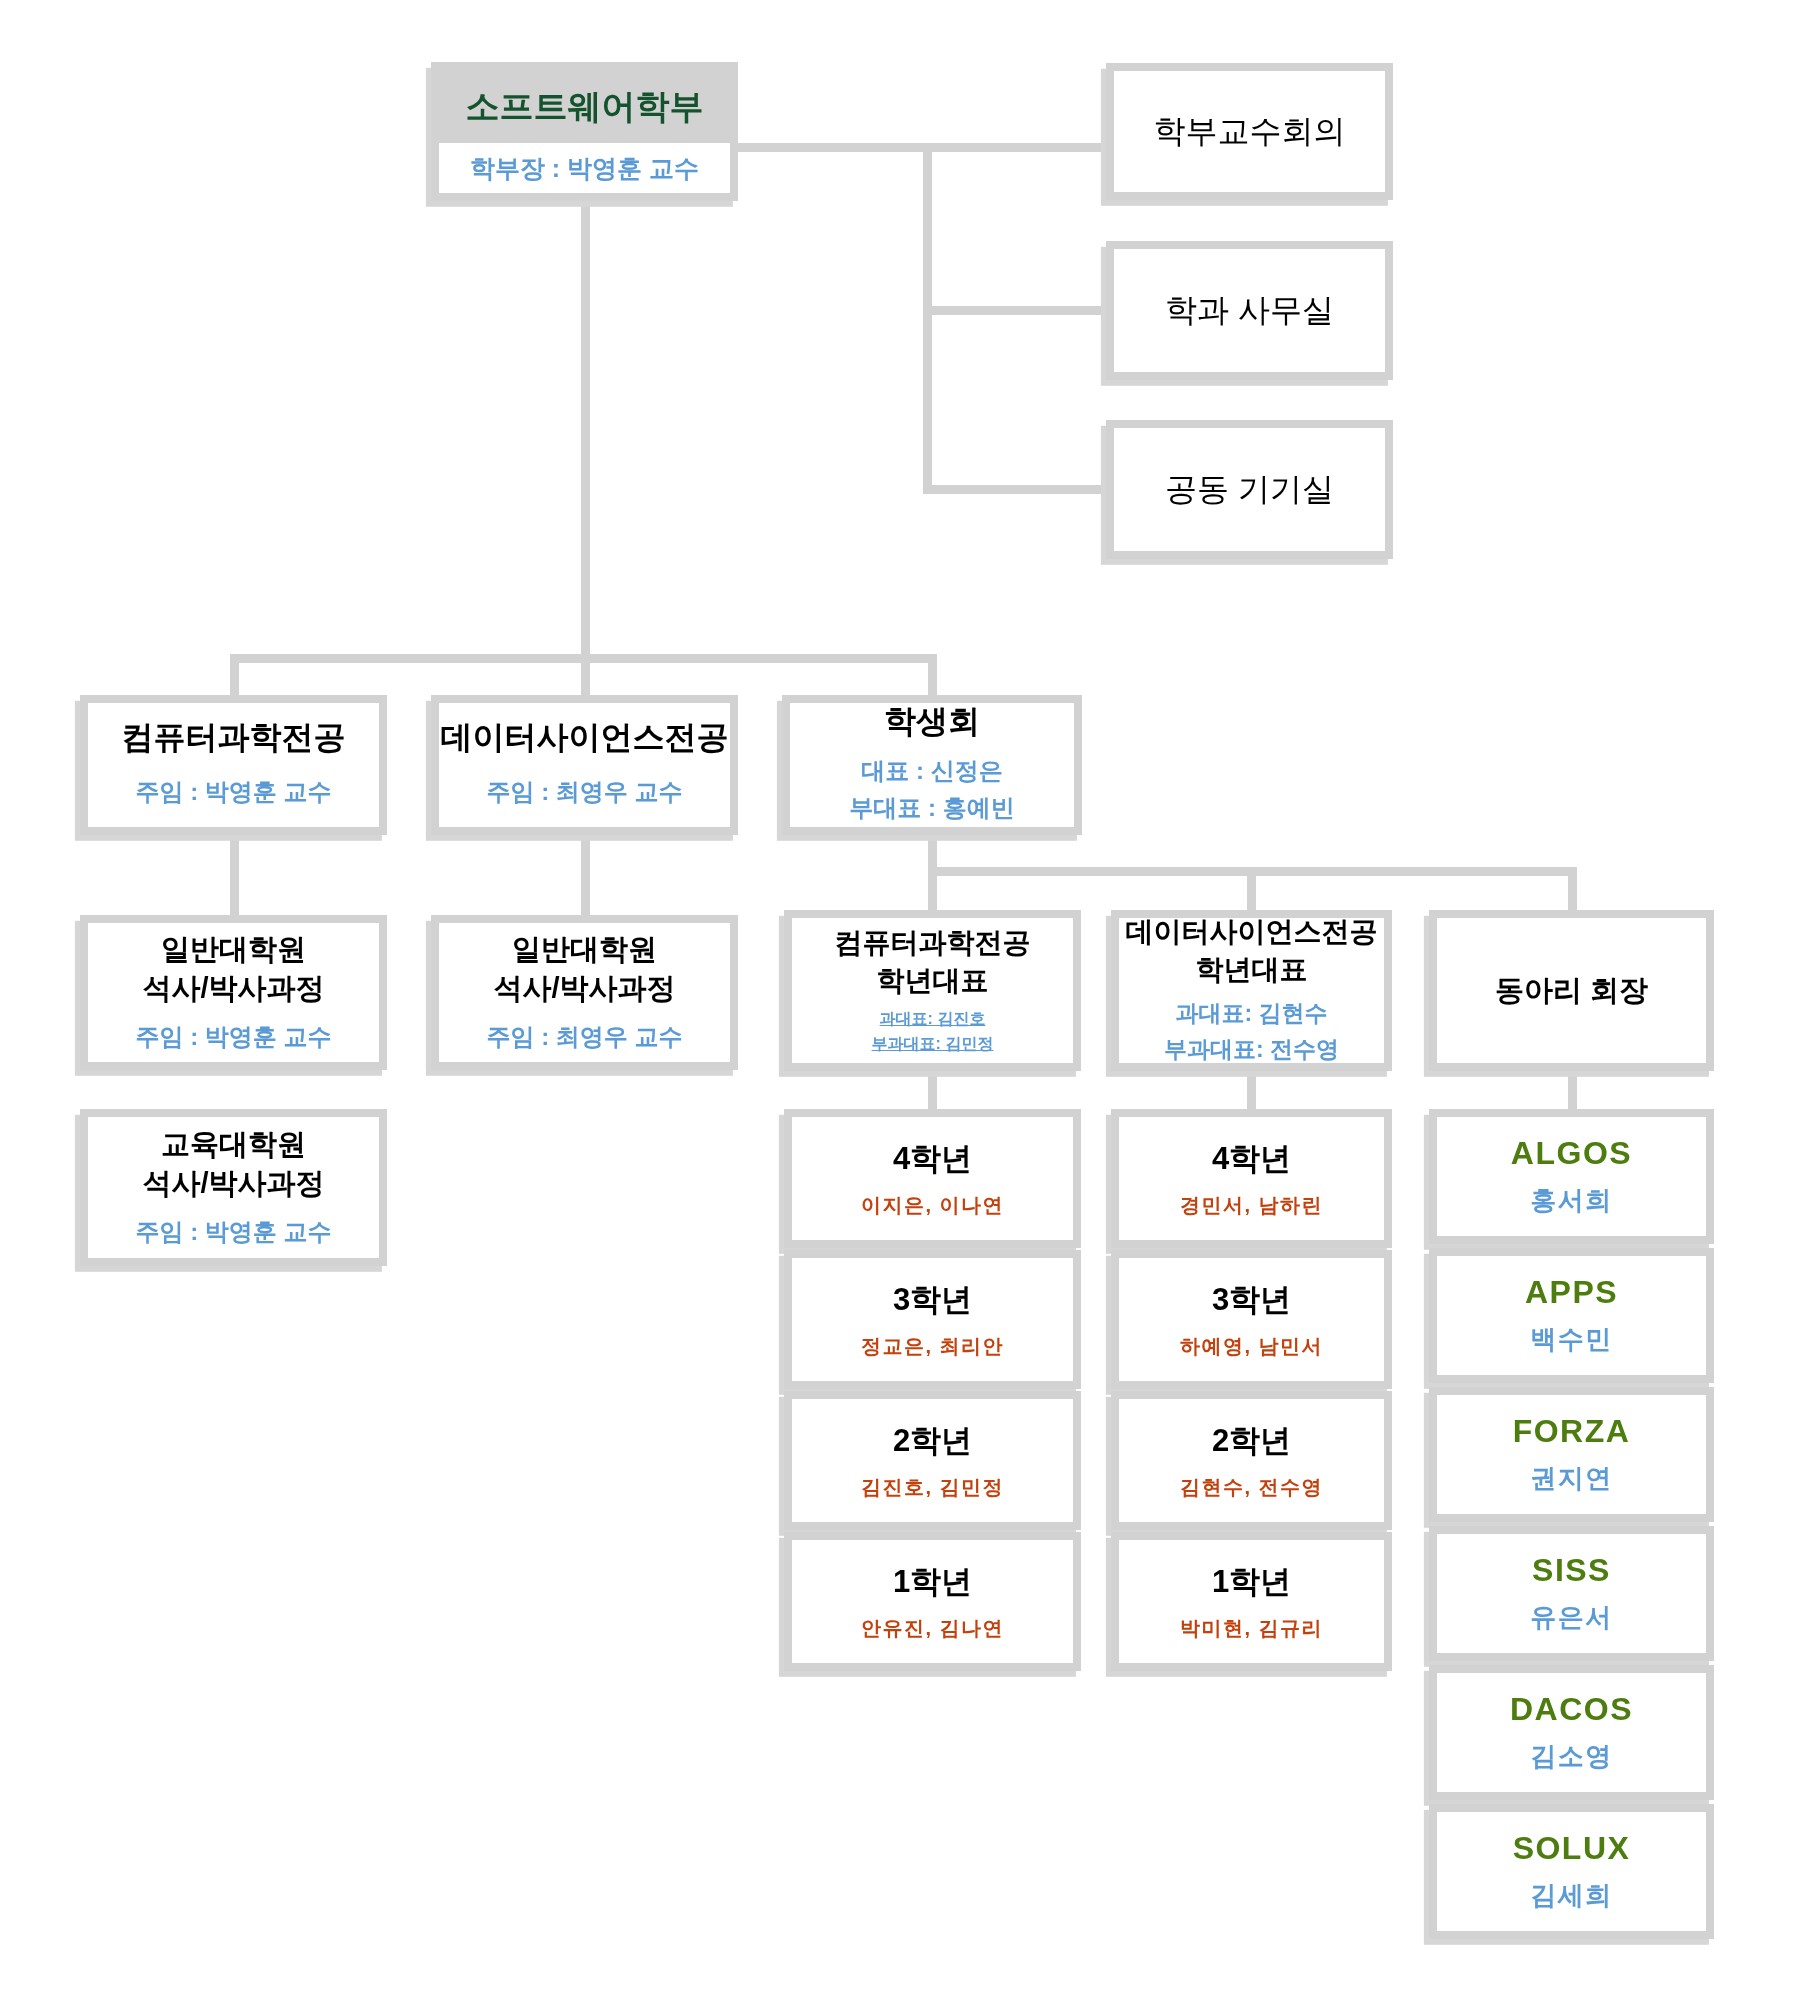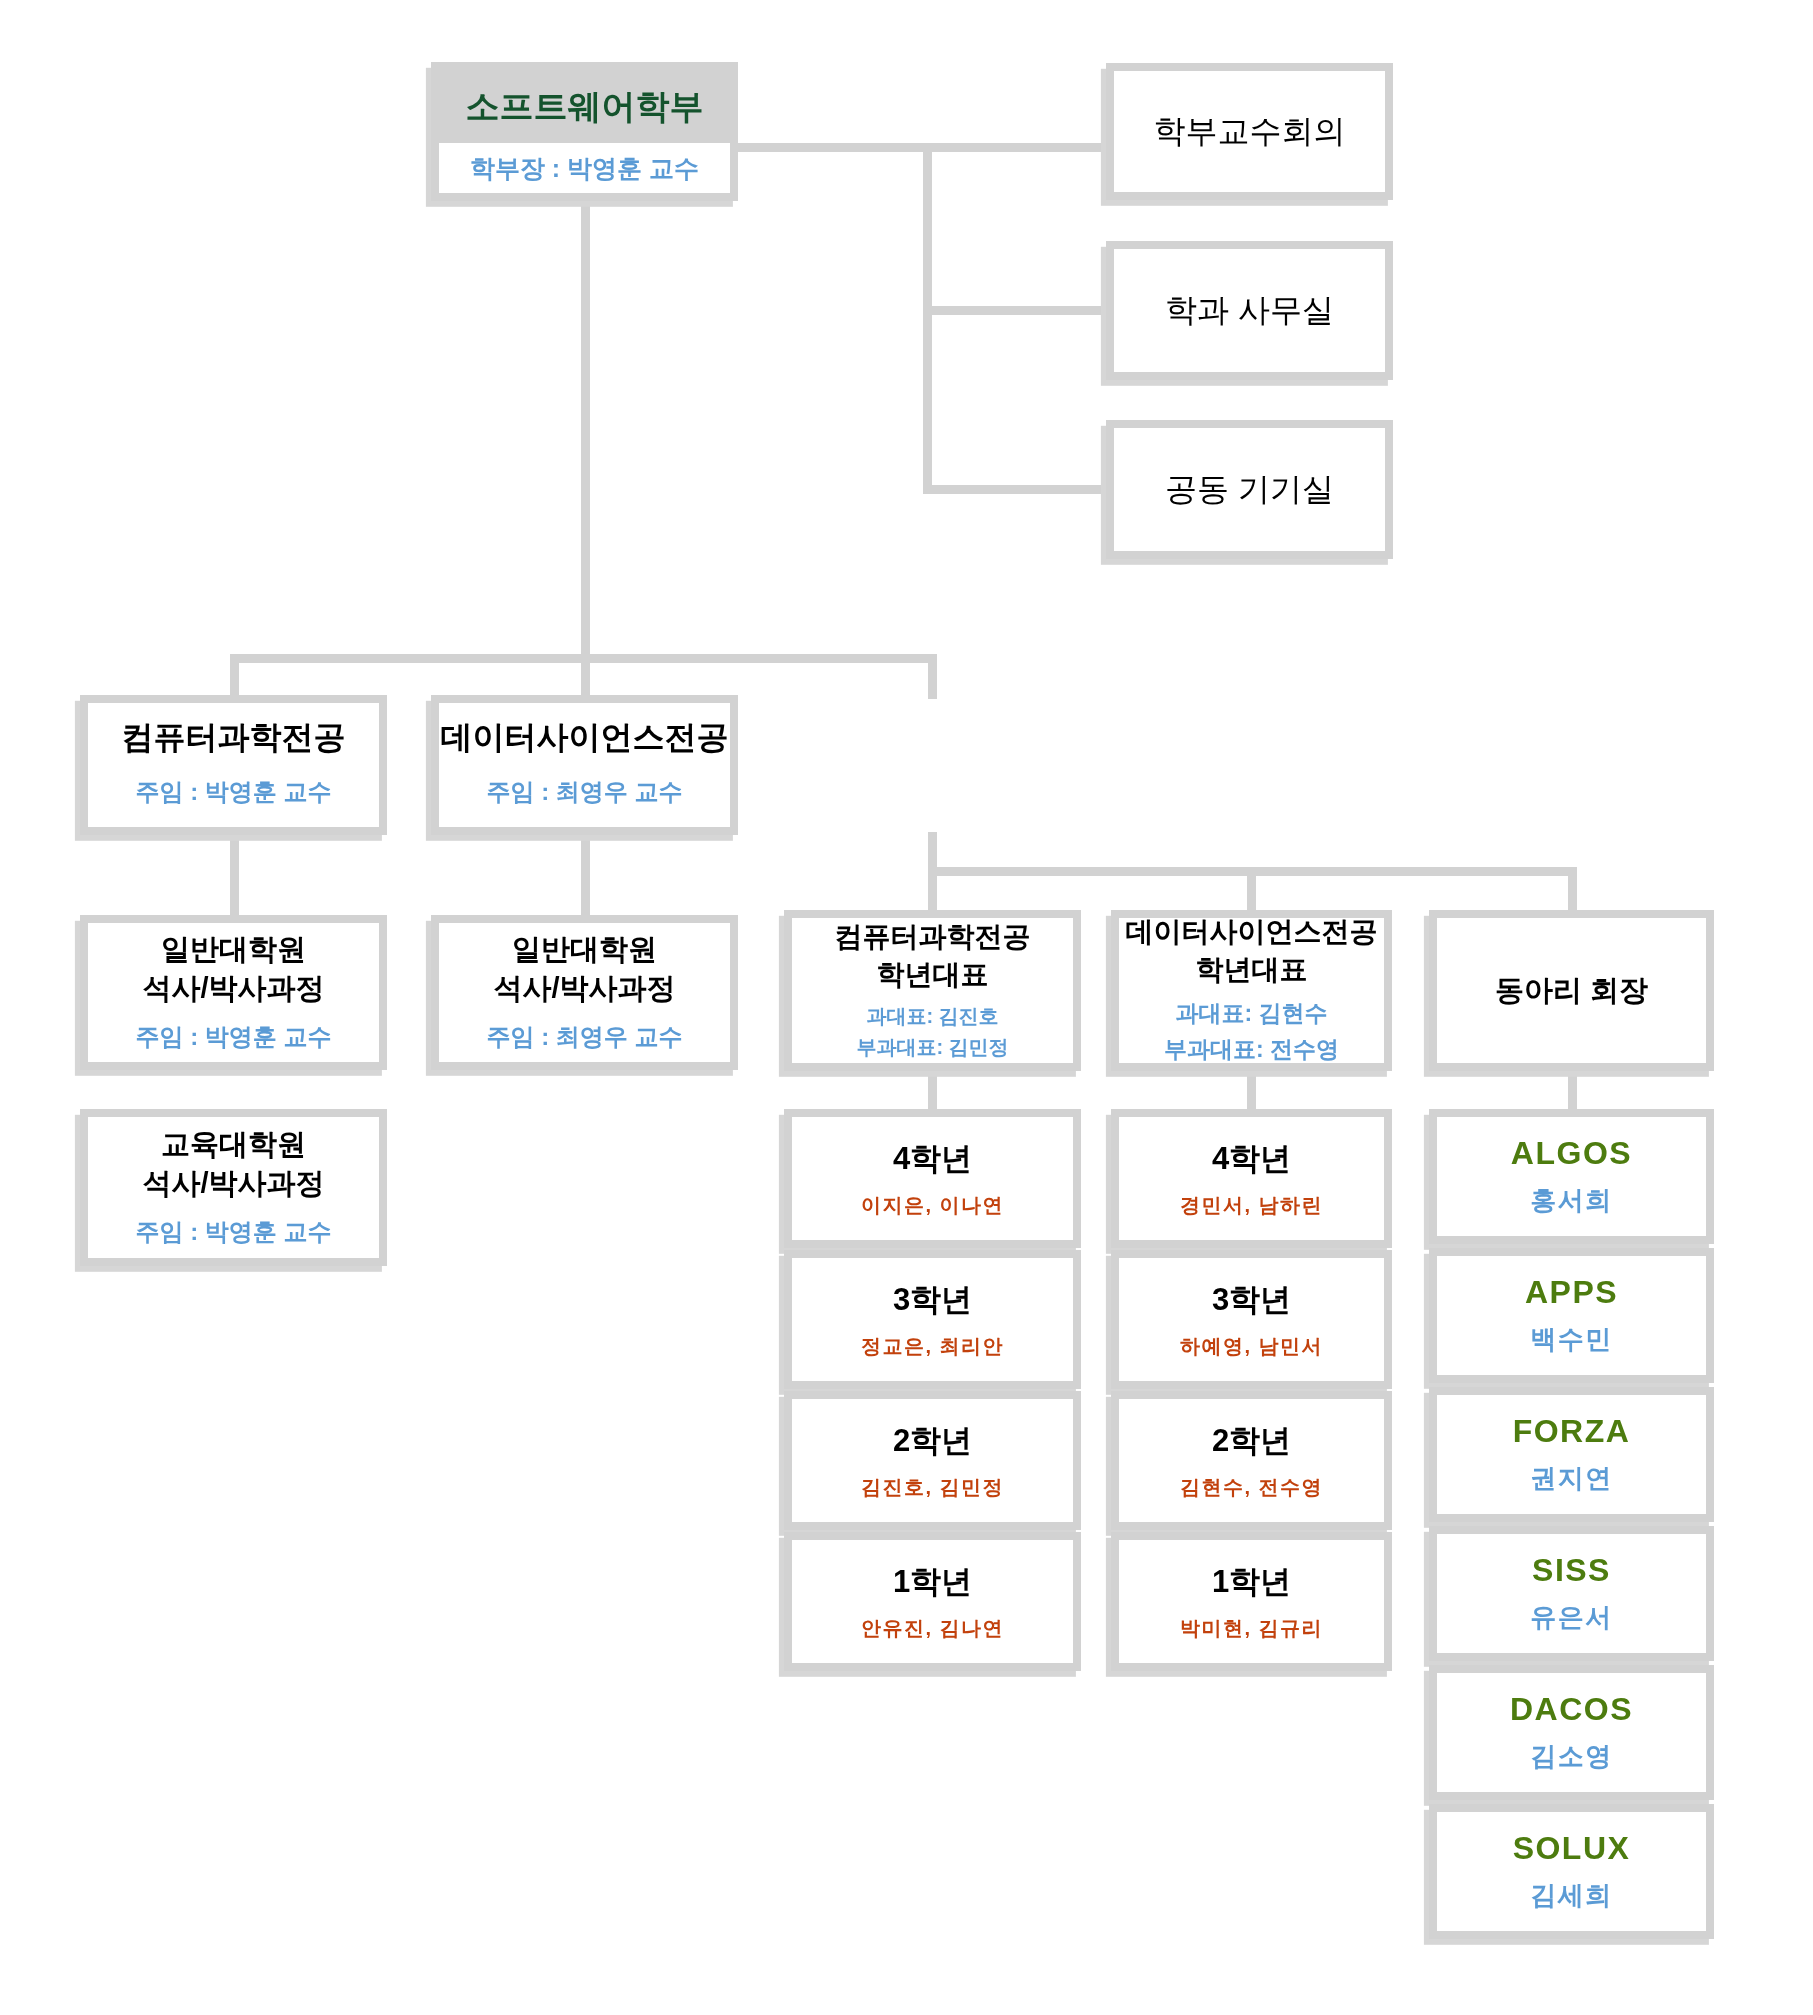--- a/index.html
+++ b/index.html
@@ -87,20 +87,27 @@
   </div>
 
   <div class="box" style="left:80px;top:695px;width:307px;height:140px;">
     <div class="t-title">컴퓨터과학전공</div>
     <div class="t-blue">주임 : 박영훈 교수</div>
   </div>
   <div class="box" style="left:431px;top:695px;width:307px;height:140px;">
     <div class="t-title">데이터사이언스전공</div>
     <div class="t-blue">주임 : 최영우 교수</div>
   </div>
+  <div class="box" style="left:782px;top:695px;width:300px;height:140px;">
+    <div class="t-title">학생회</div>
+    <div class="t-blue-tight">
+      <div>대표 : 신정은</div>
+      <div>부대표 : 홍예빈</div>
+    </div>
+  </div>
 
   <div class="box" style="left:80px;top:915px;width:307px;height:155px;">
     <div class="t-title-sm">
       <div>일반대학원</div>
       <div>석사/박사과정</div>
     </div>
     <div class="t-blue" style="margin-top:10.2px;">주임 : 박영훈 교수</div>
   </div>
   <div class="box" style="left:431px;top:915px;width:307px;height:155px;">
     <div class="t-title-sm">
@@ -115,21 +122,21 @@
       <div>석사/박사과정</div>
     </div>
     <div class="t-blue" style="margin-top:10.2px;">주임 : 박영훈 교수</div>
   </div>
 
   <div class="box" style="left:784px;top:910px;width:297px;height:161px;">
     <div class="t-title-sm" style="font-size:28px;">
       <div>컴퓨터과학전공</div>
       <div>학년대표</div>
     </div>
-    <div class="t-blue-tight" style="font-size:20px;margin-top:7.3px;">
+    <div class="t-blue-tight" style="font-size:16px;margin-top:7.3px;text-decoration:underline;">
       <div>과대표: 김진호</div>
       <div>부과대표: 김민정</div>
     </div>
   </div>
   <div class="box" style="left:1111px;top:910px;width:281px;height:161px;">
     <div class="t-title-sm" style="font-size:28px;">
       <div>데이터사이언스전공</div>
       <div>학년대표</div>
     </div>
     <div class="t-blue-tight" style="font-size:23px;margin-top:7.3px;">

